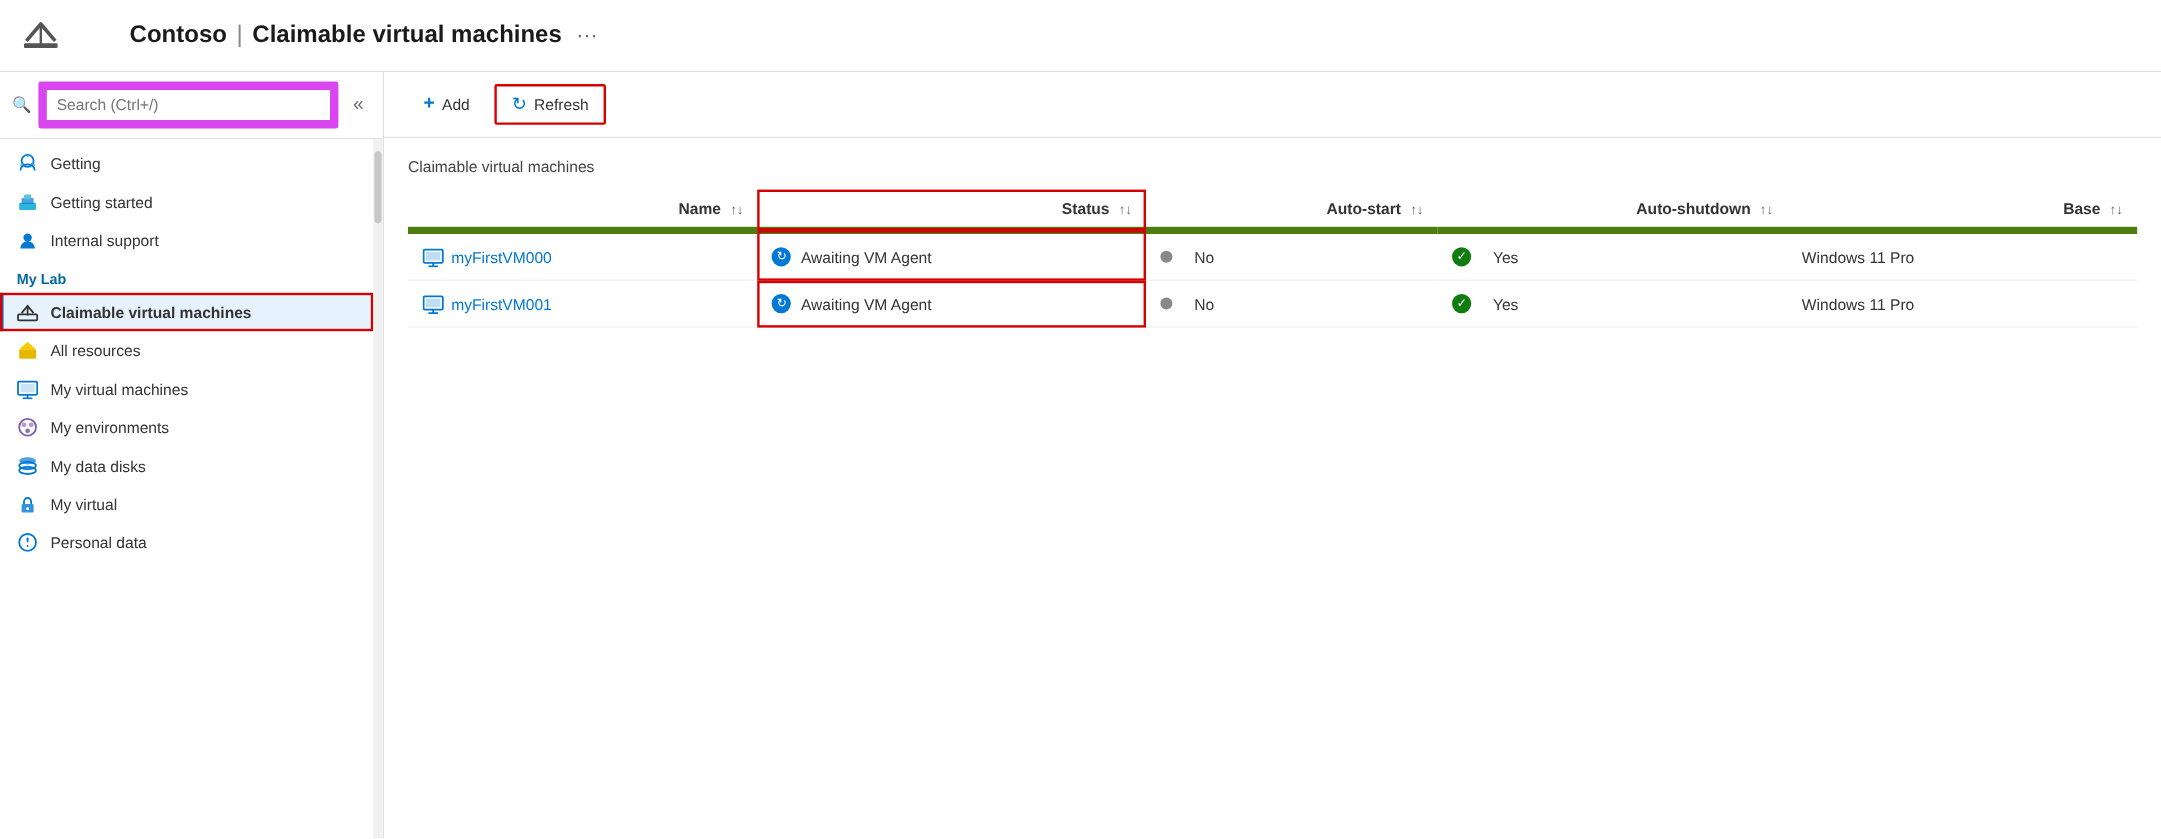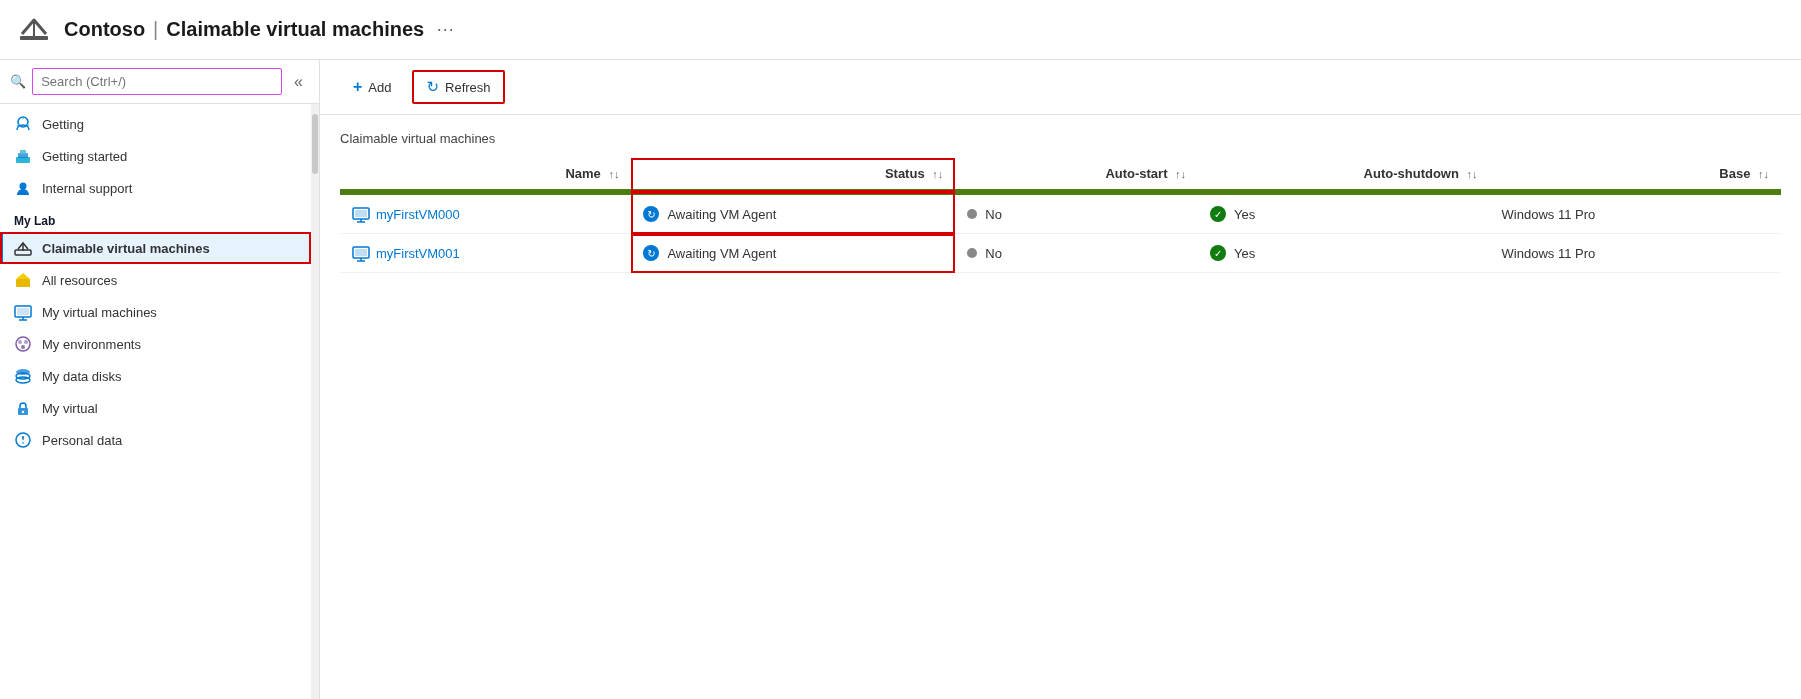--- a/index.html
+++ b/index.html
@@ -2,40 +2,40 @@
 <html><head>
   <meta charset="utf-8">
   <style>
     * { box-sizing: border-box; margin: 0; padding: 0; }
     body { font-family: 'Segoe UI', Arial, sans-serif; font-size: 13px; color: #333; background: #fff; display: flex; flex-direction: column; height: 699px; overflow: hidden; }
 
     
     .header { display: flex; align-items: center; padding: 10px 16px; border-bottom: 1px solid #e0e0e0; background: #fff; min-height: 60px; }
     .header-logo { width: 36px; height: 36px; margin-right: 12px; flex-shrink: 0; }
     .header-title { display: flex; flex-direction: column; }
-    .header-main-title { font-size: 20px; font-weight: 600; color: #1a1a1a; display: flex; align-items: center; gap: 8px; }
+    .header-main-title { font-size: 20px; font-weight: 600; color: #1a1a1a; display: flex; align-items: center; gap: 8px; margin-left: 44px; }
     .header-separator { color: #888; font-weight: 300; }
     .header-subtitle { font-size: 12px; color: #0078d4; margin-top: 2px; }
     .header-more { margin-left: 12px; font-size: 18px; color: #666; cursor: pointer; }
 
     
     .layout { display: flex; flex: 1; overflow: hidden; }
 
     
     .sidebar { width: 320px; border-right: 1px solid #e0e0e0; display: flex; flex-direction: column; background: #fff; overflow-y: auto; flex-shrink: 0; }
     .sidebar-search { padding: 8px 10px; border-bottom: 1px solid #e0e0e0; display: flex; align-items: center; gap: 6px; }
-    .sidebar-search-input { flex: 1; border: 1px solid #d946ef; border-radius: 2px; padding: 5px 8px; font-size: 13px; color: #666; }
+    .sidebar-search-input { flex: 1; border: 7px solid #d946ef; border-radius: 2px; padding: 5px 8px; font-size: 13px; color: #666; }
     .sidebar-collapse-btn { background: none; border: none; cursor: pointer; color: #666; font-size: 16px; padding: 2px 6px; }
     .sidebar-scrolltrack { width: 8px; background: #f0f0f0; position: relative; }
     .sidebar-scrollthumb { width: 6px; height: 60px; background: #c8c8c8; border-radius: 3px; position: absolute; top: 10px; left: 1px; }
 
     .sidebar-nav { flex: 1; padding: 4px 0; }
     .sidebar-item { display: flex; align-items: center; padding: 7px 14px; cursor: pointer; gap: 10px; font-size: 13px; color: #333; text-decoration: none; }
     .sidebar-item.active { background: #e6f3ff; font-weight: 600; border-left: 3px solid #0078d4; padding-left: 11px; outline: 2px solid #d50000; outline-offset: -2px; }
-    .sidebar-section-label { padding: 10px 14px 4px 14px; font-size: 12px; font-weight: 600; color: #0f172a; }
+    .sidebar-section-label { padding: 10px 14px 4px 14px; font-size: 12px; font-weight: 600; color: #0369a1; }
     .sidebar-icon { width: 18px; height: 18px; flex-shrink: 0; display: flex; align-items: center; justify-content: center; font-size: 16px; }
 
     
     .icon-overview { color: #0078d4; }
     .icon-getting-started { color: #29b6d8; }
     .icon-internal-support { color: #0078d4; }
     .icon-claimable { color: #333; }
     .icon-all-resources { color: #e6b800; }
     .icon-my-vms { color: #0078d4; }
     .icon-my-environments { color: #7b5ea7; }
@@ -73,21 +73,21 @@
     .vm-icon { width: 18px; height: 18px; flex-shrink: 0; }
 
     
     .status-cell { display: flex; align-items: center; gap: 8px; }
     .status-icon-circle { width: 16px; height: 16px; border-radius: 50%; background: #0078d4; display: flex; align-items: center; justify-content: center; flex-shrink: 0; }
     .status-icon-circle::after { content: '↻'; color: white; font-size: 10px; }
 
     
     .no-dot { width: 10px; height: 10px; border-radius: 50%; background: #888; display: inline-block; margin-right: 4px; }
     .yes-check { width: 16px; height: 16px; border-radius: 50%; background: #107c10; display: inline-flex; align-items: center; justify-content: center; color: white; font-size: 10px; margin-right: 4px; flex-shrink: 0; }
-    .no-cell, .yes-cell { display: flex; align-items: center; gap: 4px; }
+    .no-cell, .yes-cell { display: flex; align-items: center; gap: 14px; }
 
     
     ::-webkit-scrollbar { width: 8px; }
     ::-webkit-scrollbar-track { background: #f0f0f0; }
     ::-webkit-scrollbar-thumb { background: #c8c8c8; border-radius: 4px; }
   </style>
 </head>
 <body>
 
 <div class="header">

